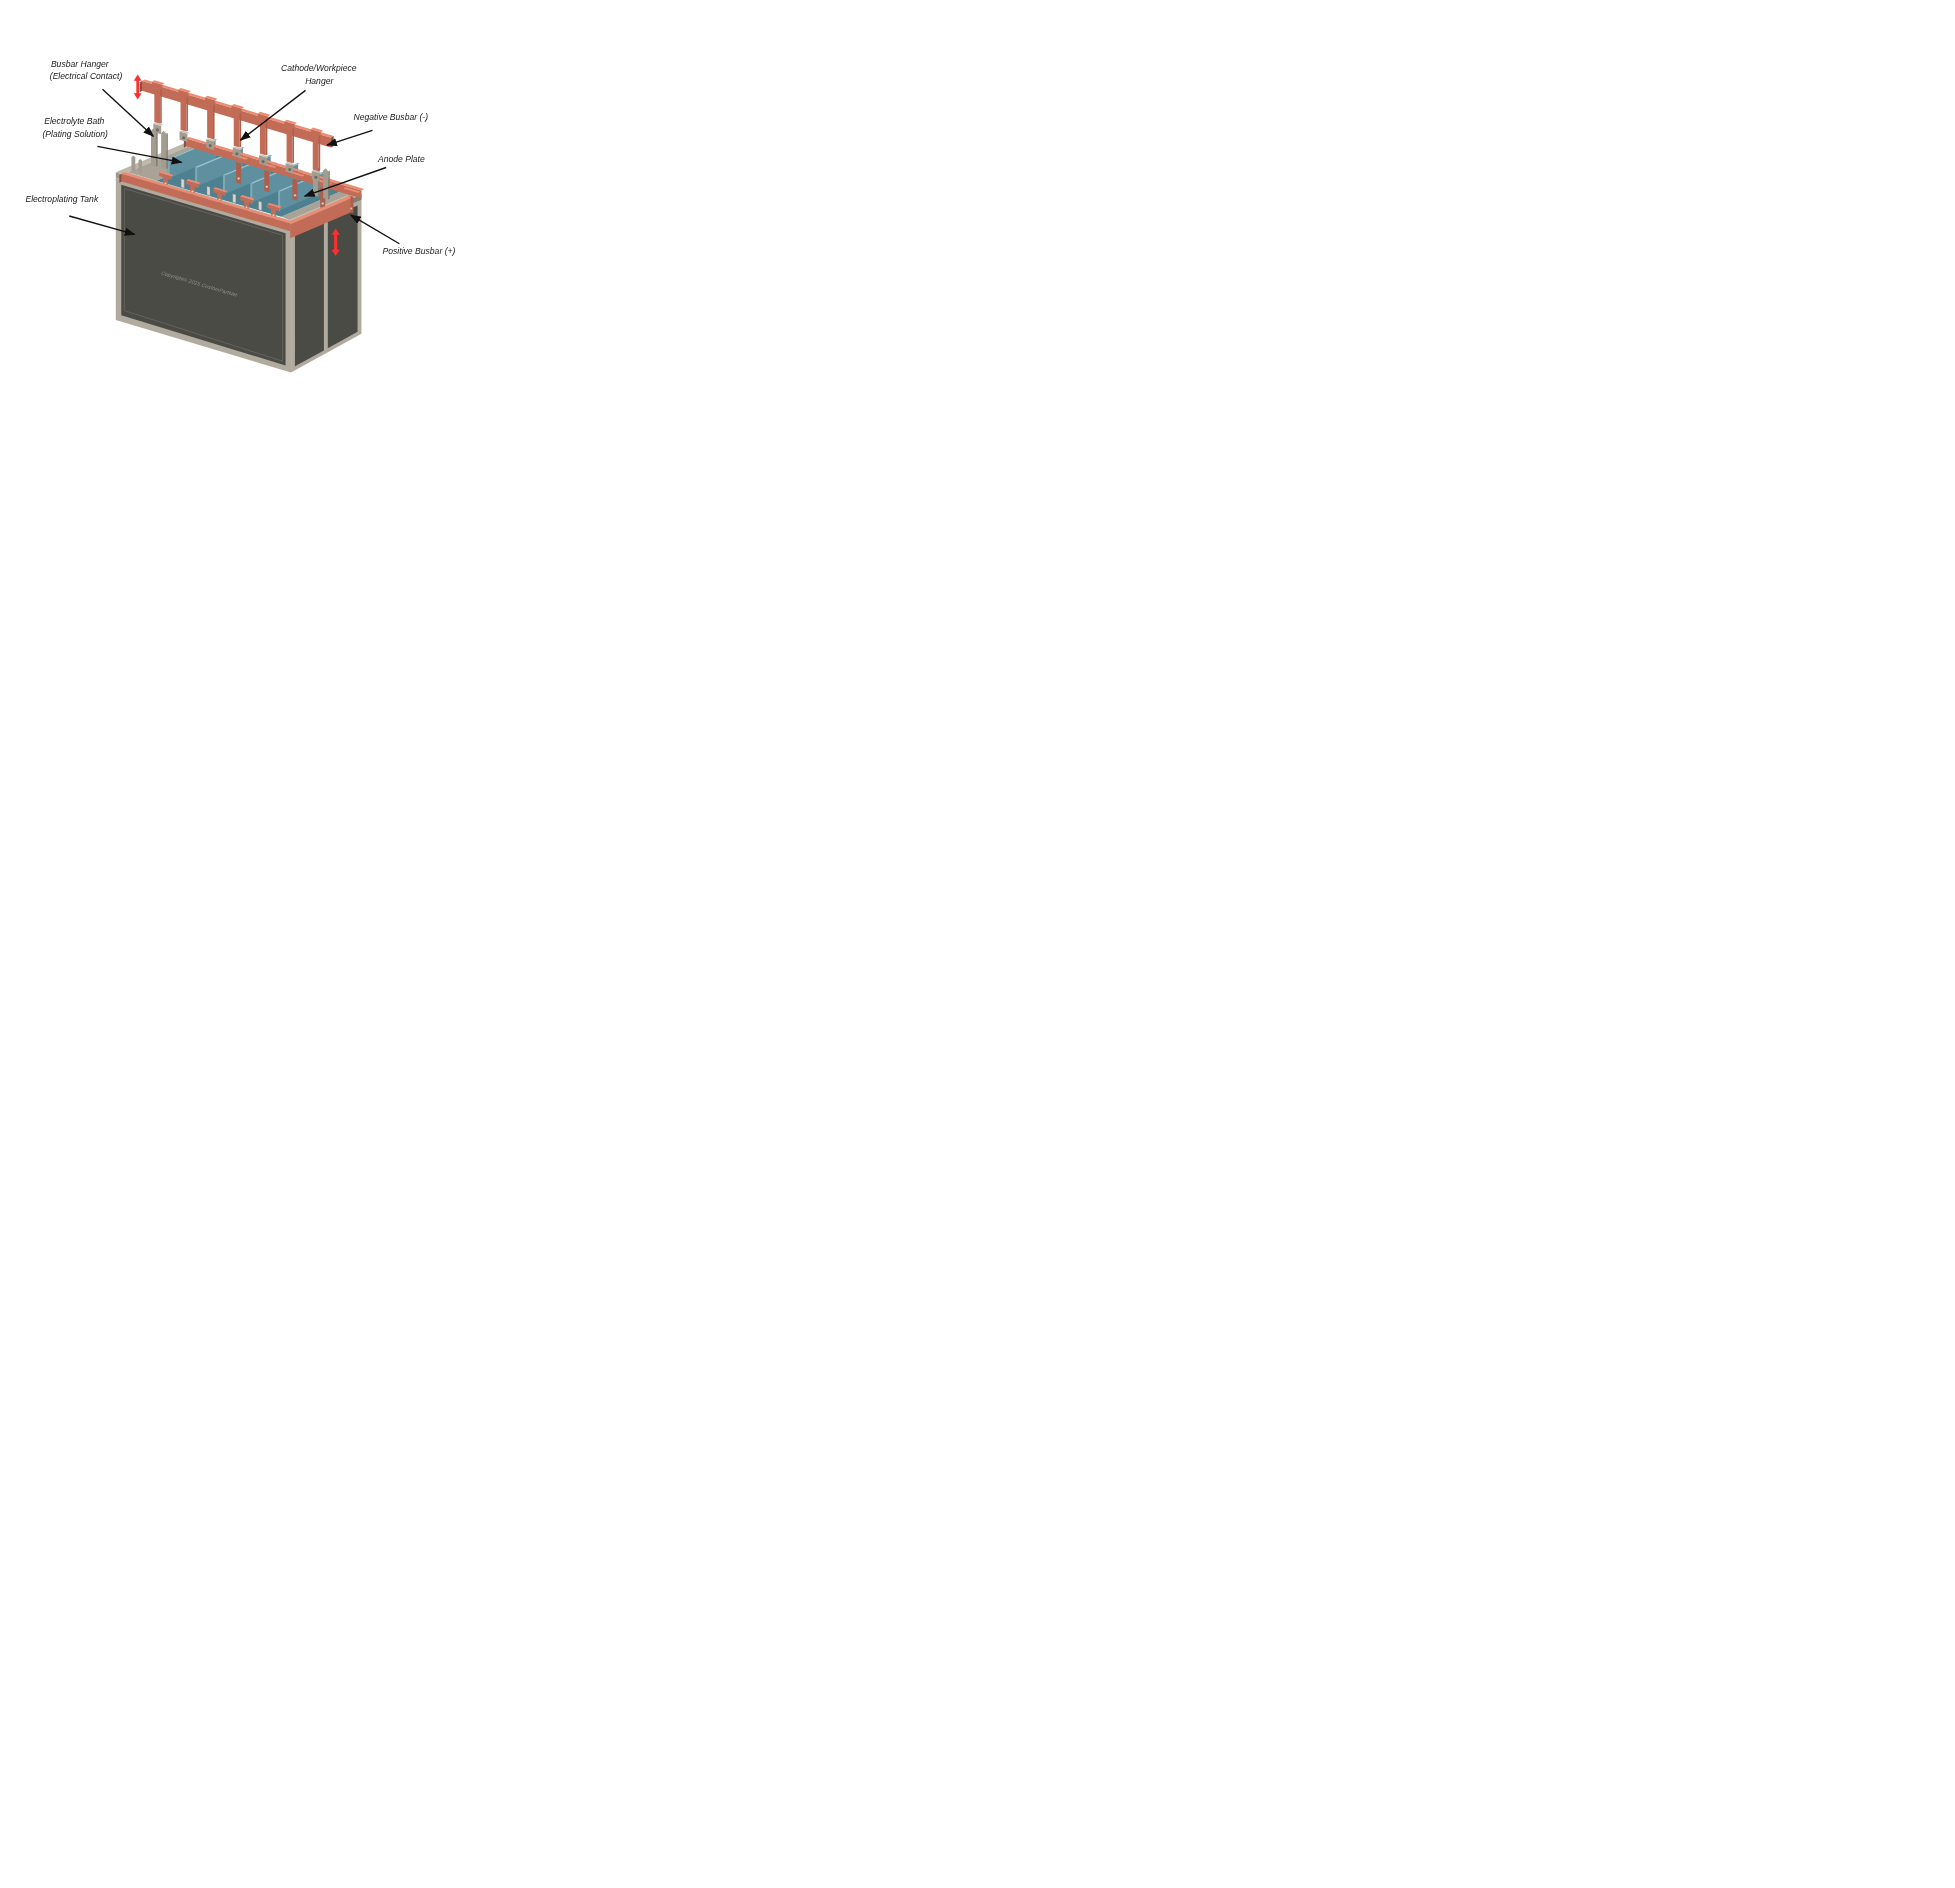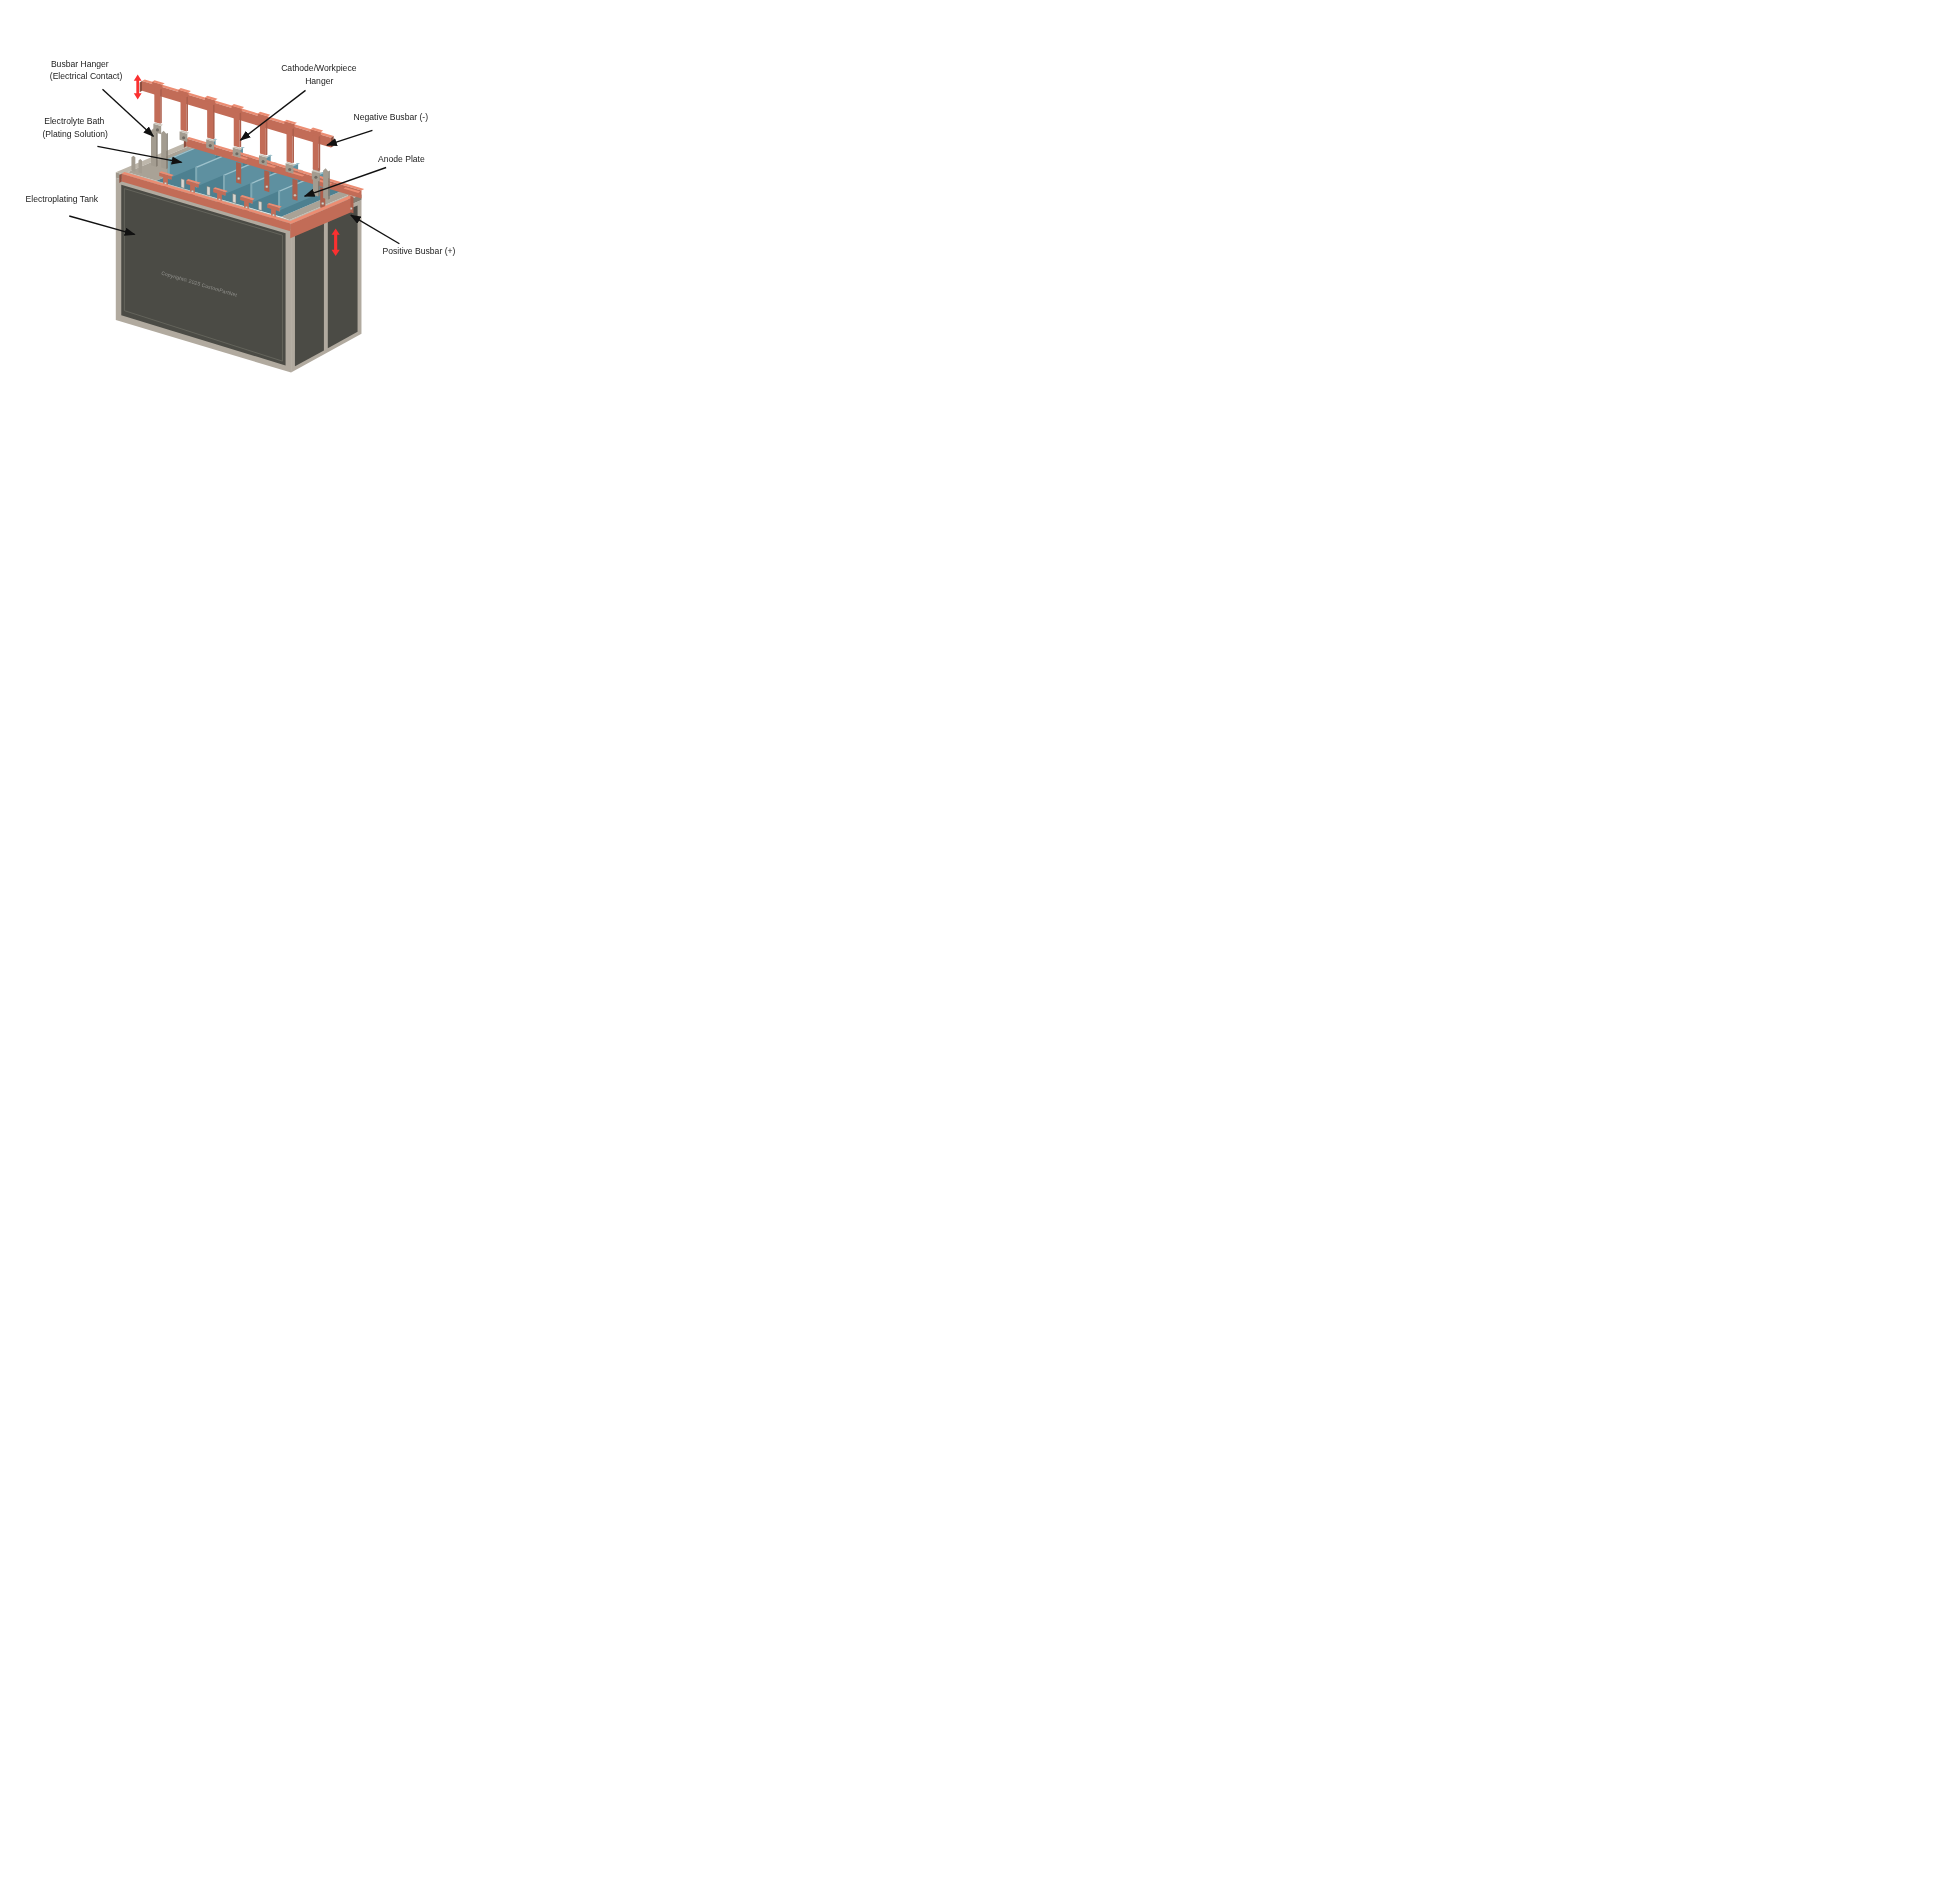--- a/index.html
+++ b/index.html
@@ -1,16 +1,16 @@
 <!DOCTYPE html>
 <html style="--c-background: #ffffff; --c-label_text: #1b1b1b; --c-arrow_black: #111111; --c-arrow_red: #fa3030; --c-busbar_top: #ec8d73; --c-busbar_front: #c26c57; --c-busbar_dark: #8e4f3f; --c-busbar_shade: #ad5f4c; --c-rim_top: #beb7ab; --c-rim_side: #9f988c; --c-tank_frame: #b1aa9f; --c-tank_panel: #4b4b45; --c-panel_groove: #6a6a61; --c-deck: #a9a296; --c-bath: #4d8090; --c-plate_side: #5e90a0; --c-plate_top: #9dc1cb; --c-plate_edge: #7fa9b4; --c-metal_light: #cac4ba; --c-metal_mid: #a39c90; --c-metal_dark: #837c71; --c-pin_silver: #d9d6d0; --c-hole_dark: #6e6a62; --c-watermark: #92928e;font-size:6.3px"><head>
 <meta charset="utf-8">
 <style>
   html,body{margin:0;padding:0;background:var(--c-background,#fff);}
-  .stage{position:relative;width:489px;height:378px;background:var(--c-background,#fff);overflow:hidden;font-family:"Liberation Sans",sans-serif;}
+  .stage{position:relative;width:489px;height:378px;background:var(--c-background,#fff);overflow:hidden;font-family:"Liberation Sans",sans-serif;font-style:italic;}
   svg{display:block}
   .lbl{font-family:"Liberation Sans",sans-serif;font-size:22px;font-weight:500;fill:var(--c-label_text,#1b1b1b);text-anchor:middle;}
   .wm{font-family:"Liberation Sans",sans-serif;font-size:13px;letter-spacing:.4px;fill:var(--c-watermark,#92928e);text-anchor:middle;}
   .arrow{stroke:var(--c-arrow_black,#111);stroke-width:3.5;fill:none;}
   .ah{fill:var(--c-arrow_black,#111);}
   .red{fill:var(--c-arrow_red,#fa3030);}
   .f-frame{fill:var(--c-tank_frame,#b1aa9f)} .f-panel{fill:var(--c-tank_panel,#4b4b45)}
   .f-groove{fill:none;stroke:var(--c-panel_groove,#6a6a61);stroke-width:2}
   .f-rimtop{fill:var(--c-rim_top,#beb7ab)} .f-rimside{fill:var(--c-rim_side,#9f988c)}
   .f-deck{fill:var(--c-deck,#a9a296)} .f-bath{fill:var(--c-bath,#4d8090)}

